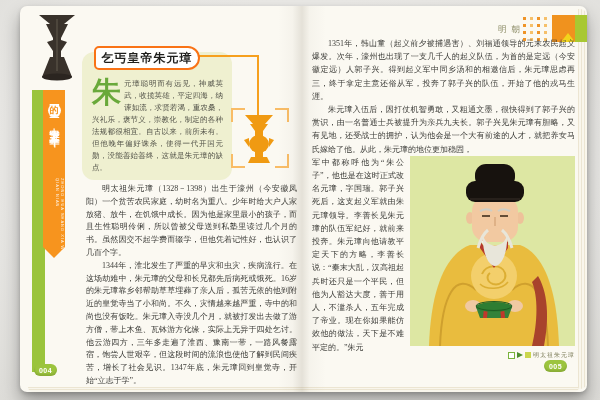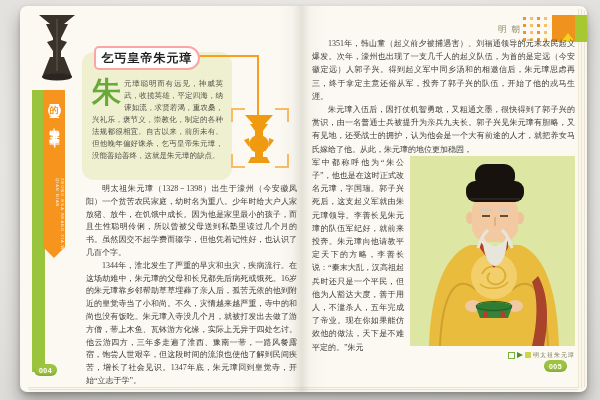--- a/index.html
+++ b/index.html
@@ -15,21 +15,21 @@
   .spine-ribbon{position:absolute;left:23px;top:84px;width:22px;height:168px;background:#f7941e;clip-path:polygon(0 0,100% 0,100% calc(100% - 11px),50% 100%,0 calc(100% - 11px));}
   .ribbon-inner{display:flex;flex-direction:column;align-items:center;padding-top:5px;}
   .vtext{writing-mode:vertical-rl;text-orientation:upright;font-size:10px;letter-spacing:1.5px;color:#fff;font-weight:bold;font-family:"Liberation Sans", sans-serif;}
   .de-circle{width:13px;height:13px;margin:3px 0;border-radius:50%;background:#fff;color:#f7941e;font-size:9px;line-height:13px;text-align:center;font-weight:bold;}
   .spine-pinyin{position:absolute;right:0px;top:88px;writing-mode:vertical-rl;font-size:4px;letter-spacing:1px;color:rgba(255,255,255,.92);max-height:110px;overflow:hidden;font-family:"Liberation Sans", sans-serif;}
 
   
   .intro-panel{position:absolute;left:62px;top:46px;width:150px;height:128px;background:#eff0d0;border-radius:12px;}
   .intro-body{padding:26px 9px 6px 10px;font-size:7.5px;line-height:12px;text-align:justify;color:#54544a;}
   .dropcap{float:left;font-size:29px;line-height:28px;font-weight:bold;color:#69a93a;padding-right:3px;}
-  .chapter-title{position:absolute;left:74px;top:40px;width:102px;height:20px;background:#fff;border:2px solid #fca5a5;border-radius:5px 12px 12px 5px;display:flex;align-items:center;justify-content:center;font-weight:bold;font-size:12px;color:#1e1e1c;letter-spacing:1px;z-index:3;font-family:"Liberation Sans", sans-serif;}
+  .chapter-title{position:absolute;left:74px;top:40px;width:102px;height:20px;background:#fff;border:2px solid #f97316;border-radius:5px 12px 12px 5px;display:flex;align-items:center;justify-content:center;font-weight:bold;font-size:12px;color:#1e1e1c;letter-spacing:1px;z-index:3;font-family:"Liberation Sans", sans-serif;}
   .conn-h{position:absolute;left:176px;top:49px;width:62px;height:1.5px;background:#f6a01e;}
   .conn-v{position:absolute;left:237px;top:49px;width:1.5px;height:62px;background:#f6a01e;}
   .bracket{position:absolute;left:211px;top:102px;width:58px;height:60px;}
   .bracket i{position:absolute;width:12px;height:12px;border:0 solid #f9bc66;}
   .bracket .tl{left:0;top:0;border-left-width:2px;border-top-width:2px;}
   .bracket .tr{right:0;top:0;border-right-width:2px;border-top-width:2px;}
   .bracket .bl{left:0;bottom:0;border-left-width:2px;border-bottom-width:2px;}
   .bracket .br{right:0;bottom:0;border-right-width:2px;border-bottom-width:2px;}
   .vessel-accent{position:absolute;left:223px;top:108px;width:32px;height:50px;}
   .lp-body{position:absolute;left:66px;top:177px;width:211px;font-size:8px;line-height:12.8px;text-align:justify;color:#3c3c38;}
@@ -82,21 +82,21 @@
       <div class="ribbon-inner">
         <span class="vtext">写给儿童</span>
         <span class="de-circle">的</span>
         <span class="vtext">中华上下五千年</span>
       </div>
       <span class="spine-pinyin">ZHONG HUA SHANG XIA WU QIAN NIAN</span>
     </div>
 
     <div class="intro-panel">
       <div class="intro-body">
-        <span class="dropcap">朱</span><span>元璋聪明而有远见，神威英武，收揽英雄，平定四海，纳谏如流，求贤若渴，重农桑，兴礼乐，褒节义，崇教化，制定的各种法规都很相宜。自古以来，前所未有。但他晚年偏好诛杀，乞丐皇帝朱元璋，没能善始善终，这就是朱元璋的缺点。</span>
+        <span class="dropcap">朱</span><span>元璋聪明而有远见，神威英武，收揽英雄，平定四海，纳谏如流，求贤若渴，重农桑，兴礼乐，褒节义，崇教化，制定的各种法规都很相宜。自古以来，前所未有。但他晚年偏好诛杀，使得一代开国元勋，没能善始善终，这就是朱元璋的缺点。</span>
       </div>
     </div>
     <div class="chapter-title">乞丐皇帝朱元璋</div>
     <div class="conn-h"></div>
     <div class="conn-v"></div>
     <div class="bracket">
         <i class="tl"></i>
         <i class="tr"></i>
         <i class="bl"></i>
         <i class="br"></i>

